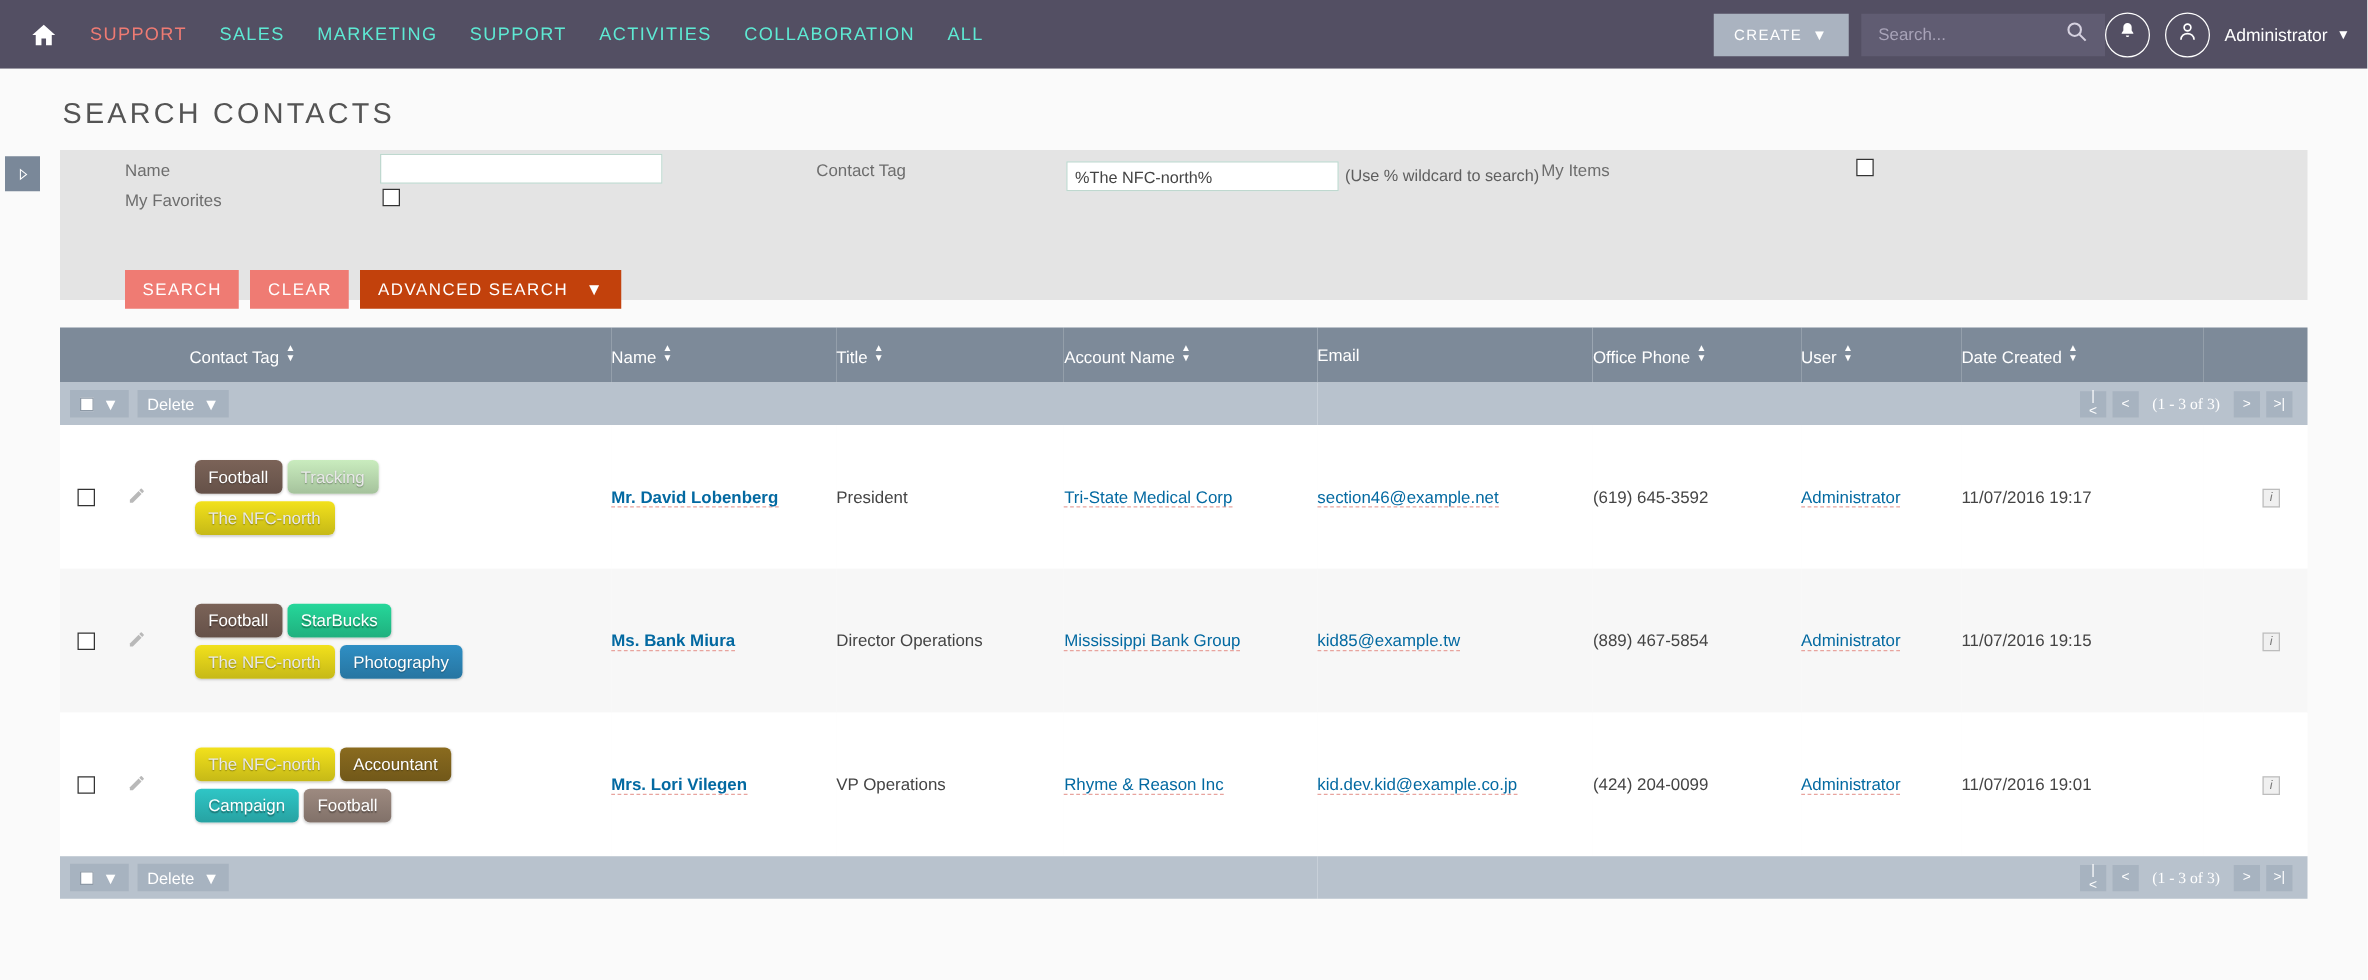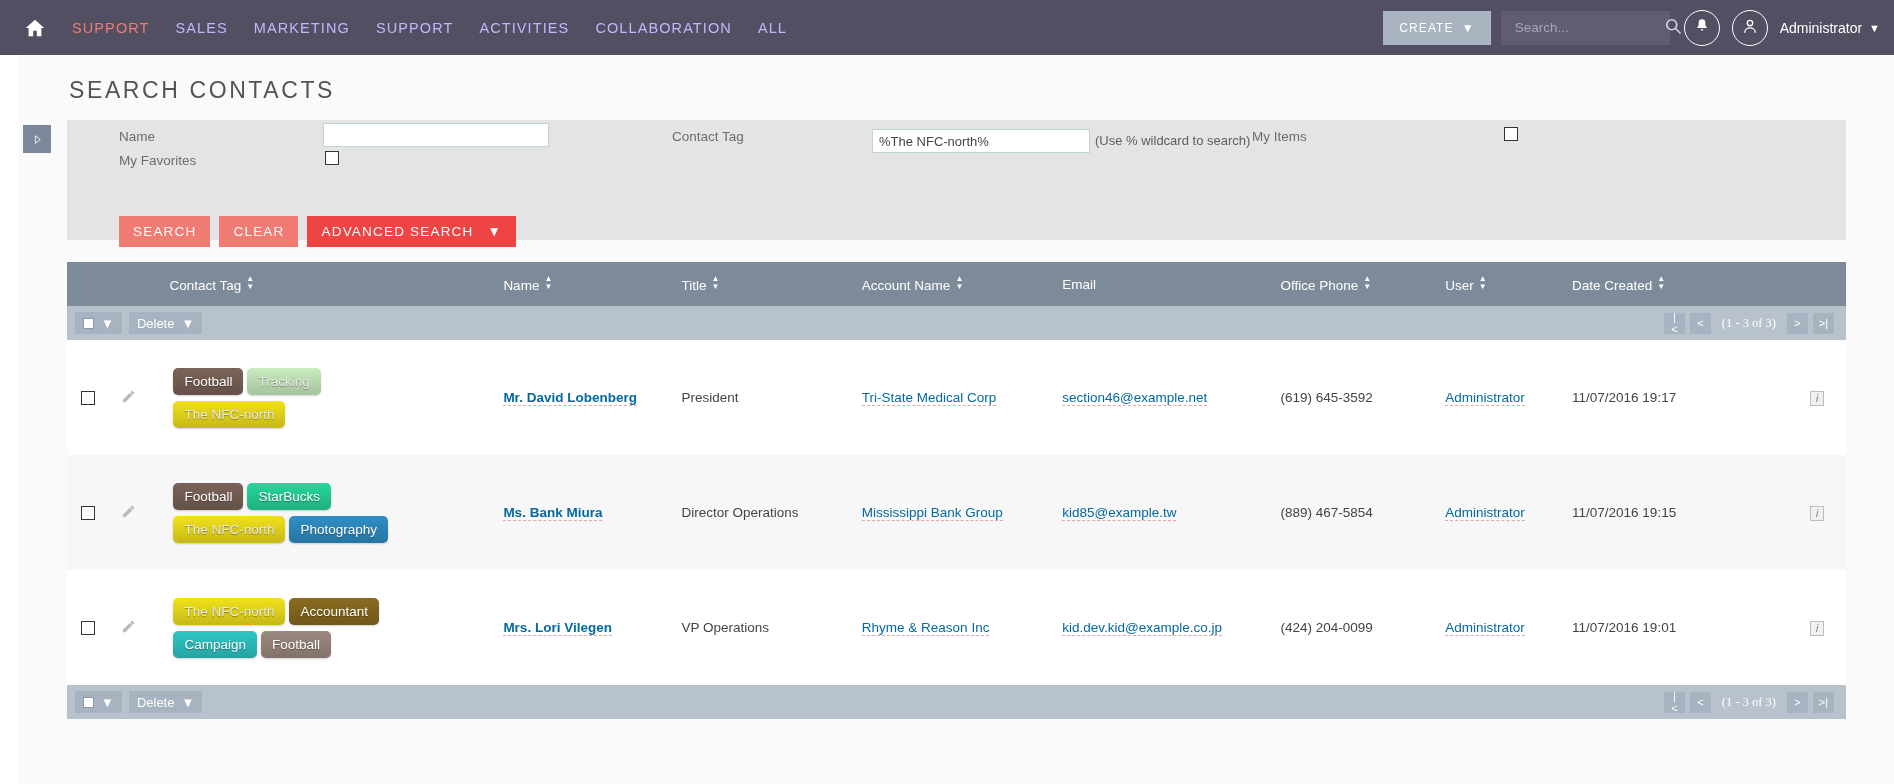--- a/index.html
+++ b/index.html
@@ -21,21 +21,21 @@
     position: relative;
   }
   .home-icon {
     width: 34px; height: 34px;
     display: flex; align-items: center; justify-content: center;
     margin-right: 20px;
     cursor: pointer;
   }
   .nav-items { display: flex; align-items: center; gap: 26px; }
   .nav-item {
-    color: #c4b5fd;
+    color: #5eead4;
     font-size: 14.5px;
     letter-spacing: 1.1px;
     text-decoration: none;
     cursor: pointer;
     padding: 4px 0;
     white-space: nowrap;
   }
   .nav-item.active { color: #ef7b73; }
 
   .topnav-right {
@@ -52,24 +52,23 @@
     font-size: 12px;
     letter-spacing: 1.1px;
     cursor: pointer;
     display: flex; align-items: center; gap: 8px;
     margin-right: 10px;
     font-family: "Liberation Sans", sans-serif;
   }
   .search-wrap {
     background: #605c72;
     height: 34px;
-    width: 169px;
+    width: 195px;
     display: flex; align-items: center;
     padding: 0 8px 0 12px;
-    margin-right: 14px;
   }
   .search-wrap input {
     background: transparent;
     border: none;
     outline: none;
     color: #c8c4d4;
     font-size: 13.5px;
     width: 150px;
     font-family: "Liberation Sans", sans-serif;
   }
@@ -97,21 +96,21 @@
     position: absolute;
     left: 4px; top: 70px;
     width: 28px; height: 28px;
     background: #7a8899;
     display: flex; align-items: center; justify-content: center;
     cursor: pointer;
     z-index: 5;
   }
 
   
-  .page { position: relative; background: #fafafa; min-height: 729px; margin-left: 19px; }
+  .page { position: relative; background: #fafafa; min-height: 729px; }
   .page-title {
     font-size: 23px;
     color: #545454;
     letter-spacing: 2.6px;
     padding: 22px 0 16px 50px;
     font-weight: normal;
     margin: 0;
   }
 
   
@@ -154,21 +153,21 @@
   .btn {
     border: none;
     color: #ffffff;
     font-size: 13.5px;
     letter-spacing: 1.2px;
     padding: 8px 14px;
     cursor: pointer;
     font-family: "Liberation Sans", sans-serif;
   }
   .btn-red { background: #ef7b73; }
-  .btn-purple { background: #ef4444; display: flex; align-items: center; gap: 14px; }
+  .btn-purple { background: #c2410c; display: flex; align-items: center; gap: 14px; }
 
   
   .tbl-wrap { margin: 22px 48px 0 48px; }
   table.list { width: 100%; border-collapse: collapse; table-layout: fixed; }
   thead th {
     background: #7d8a99;
     color: #ffffff;
     font-size: 13.5px;
     font-weight: normal;
     text-align: left;

